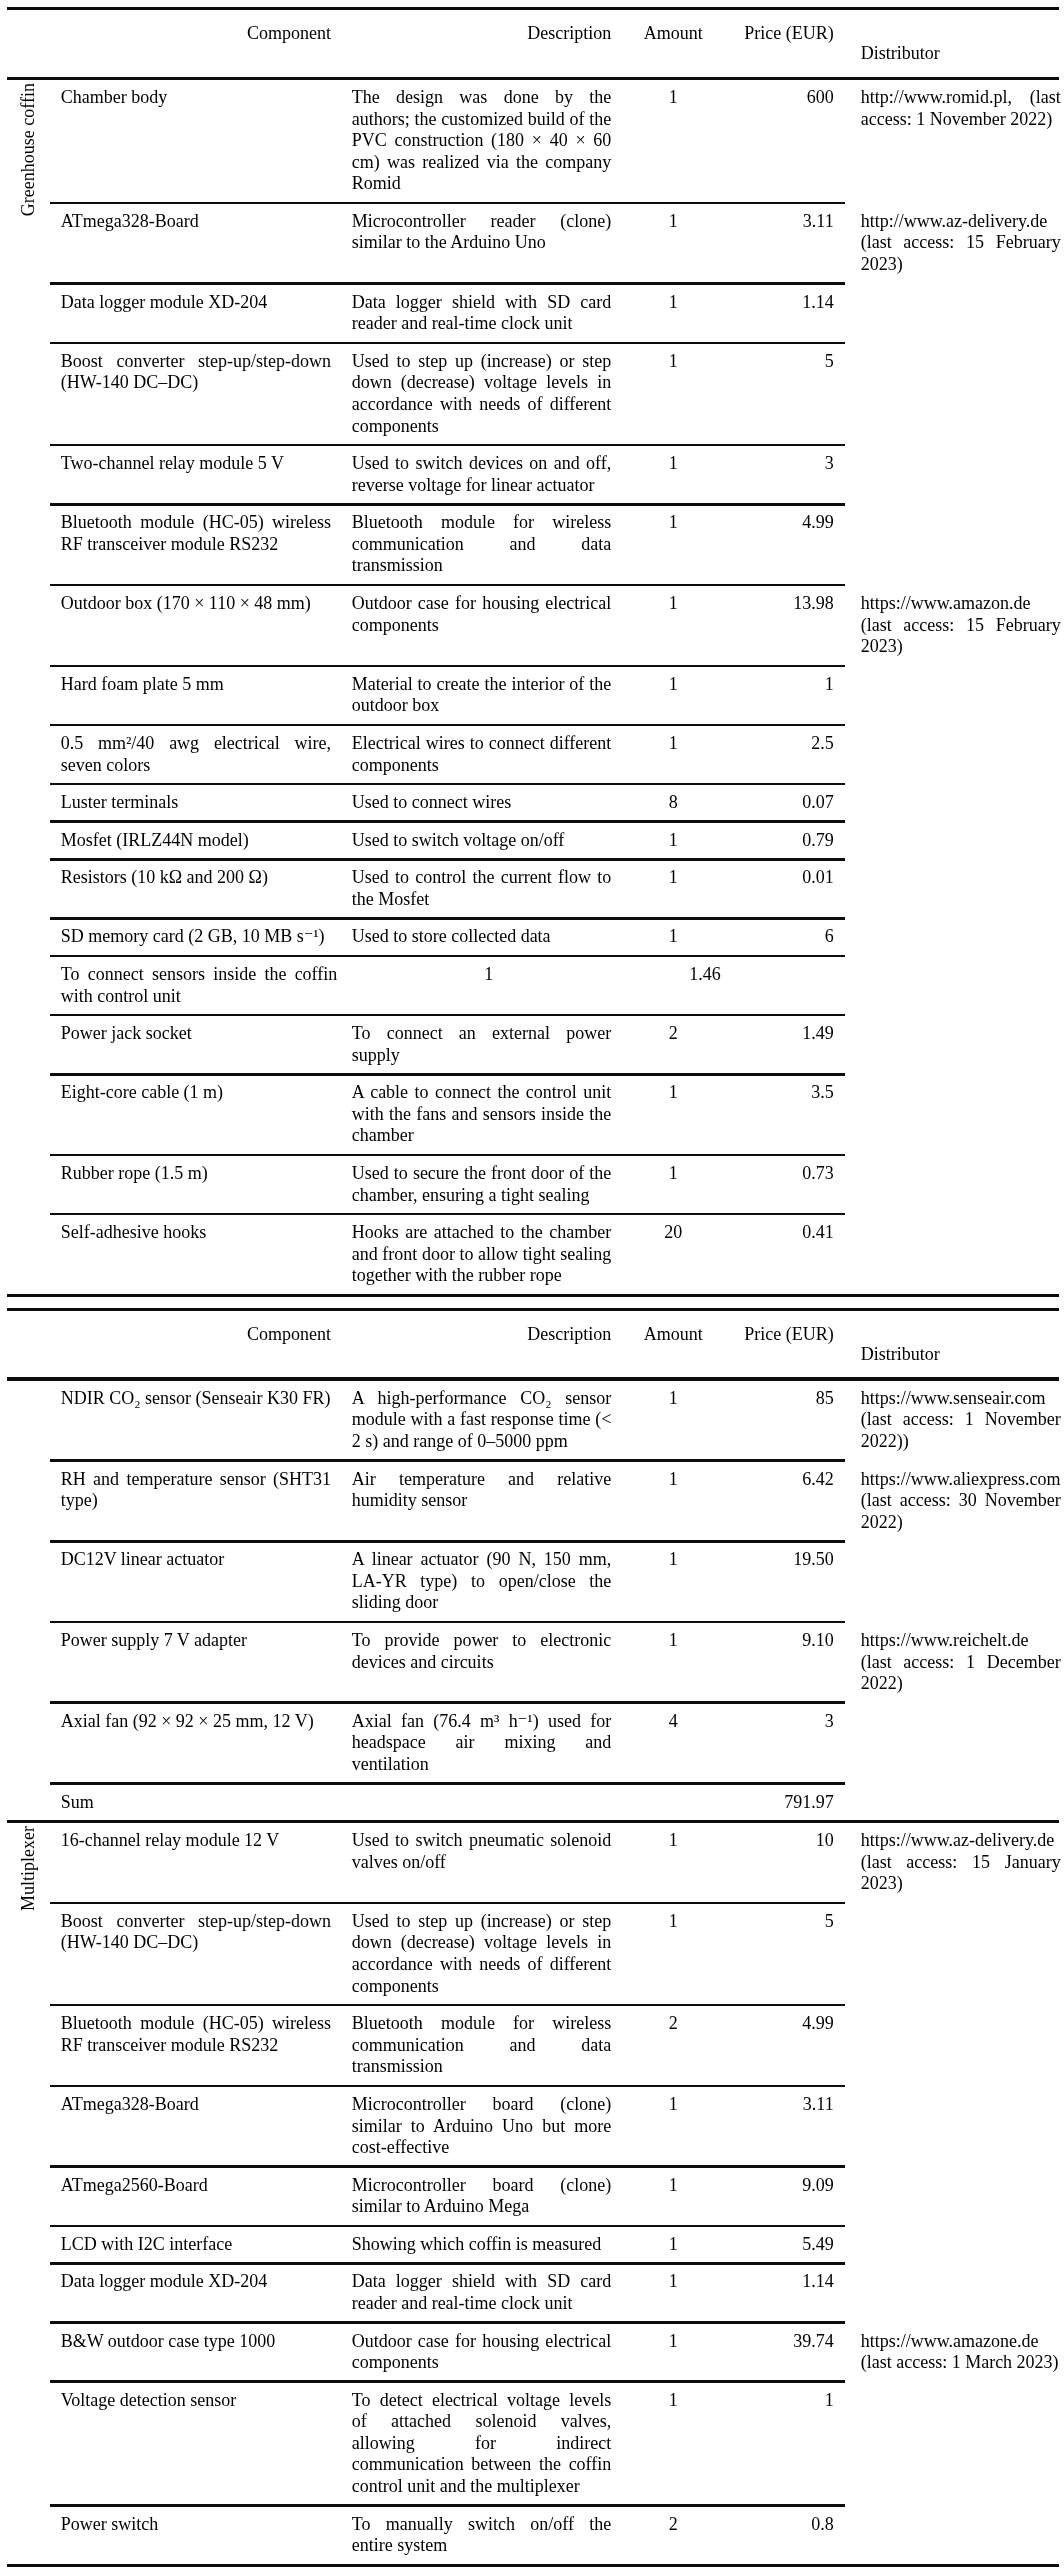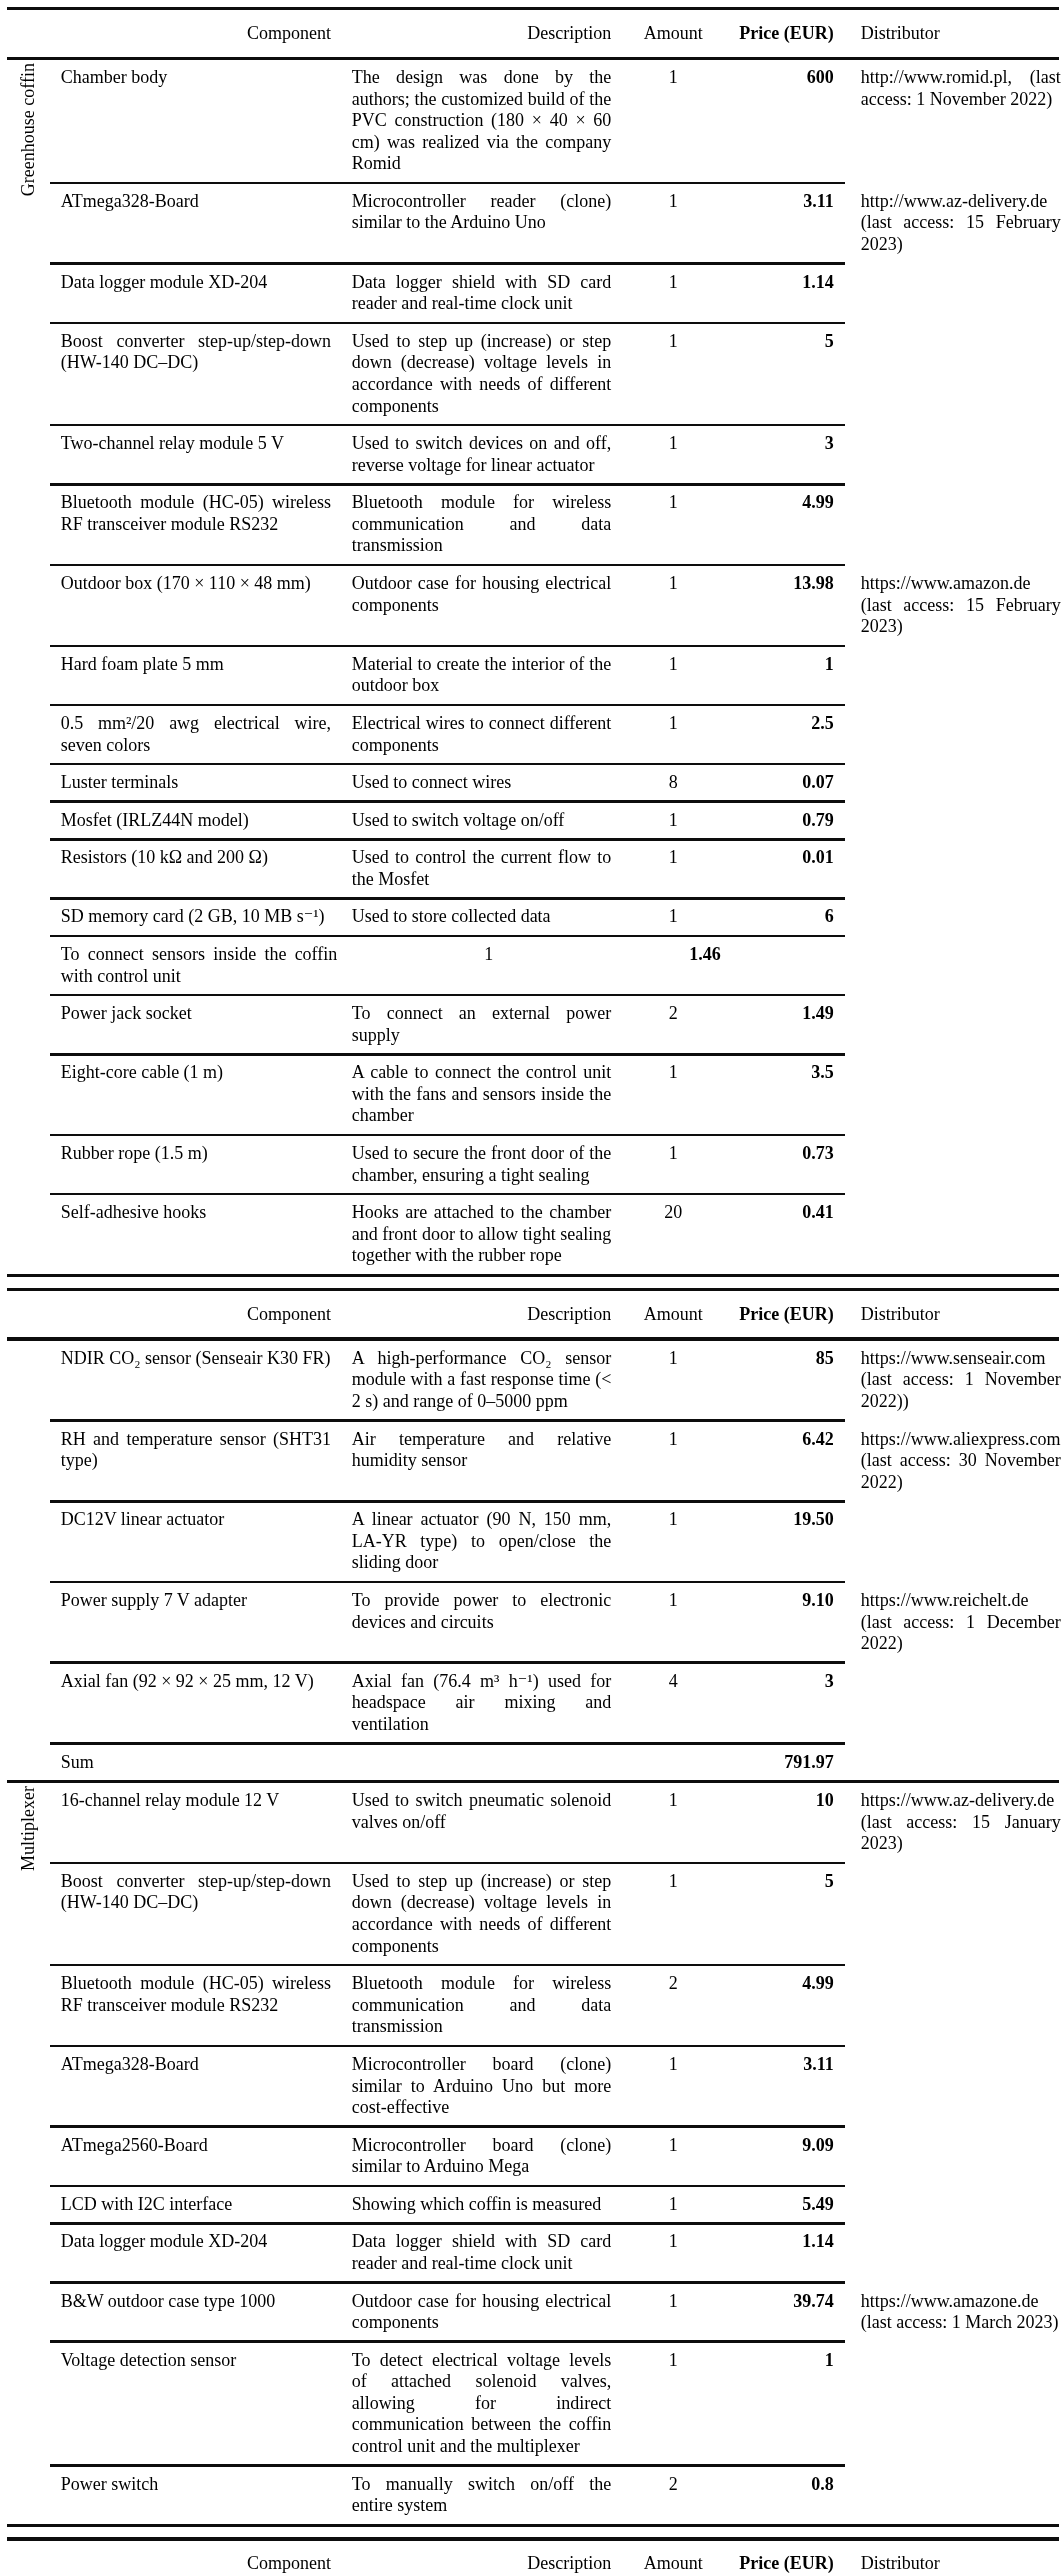--- a/index.html
+++ b/index.html
@@ -19,26 +19,26 @@
     display:grid;
     grid-template-columns:291px 274px 95px 113px 227px;
     padding:6.7px 0 6.7px 54px;
     position:relative;box-sizing:border-box;
   }
   .header-row{padding-top:12.4px;padding-bottom:12.4px;}
   .cell{min-height:21.6px;}
   .comp{text-align:justify;padding-right:20.6px;}
   .desc{text-align:justify;padding-right:14.4px;}
   .amt{text-align:center;}
-  .price{text-align:right;font-weight:bold;}
+  .price{text-align:right;}
   .dist{padding-left:27px;text-align:justify;overflow-wrap:anywhere;}
   .head.comp,.head.desc{text-align:right;}
   .head.amt{text-align:center;}
   .head.price{text-align:right;}
-  .head.dist{text-align:left;}
+  .head.dist{text-align:left;margin-top:20px;}
   .group-label{
     position:absolute;left:11.3px;top:3.1px;
     transform-origin:0 0;
     transform:rotate(-90deg) translateX(-100%);
     white-space:nowrap;
   }
 </style>
 </head>
 <body>
 
@@ -114,21 +114,21 @@
 <div class="rowsep"></div>
   <div class="row body-row">
     <div class="cell comp">Hard foam plate 5 mm</div>
     <div class="cell desc">Material to create the interior of the outdoor box</div>
     <div class="cell amt">1</div>
     <div class="cell price">1</div>
     <div class="cell dist"></div>
   </div>
 <div class="rowsep"></div>
   <div class="row body-row">
-    <div class="cell comp">0.5 mm²/20 awg electrical wire, seven colors</div>
+    <div class="cell comp">0.5 mm²/40 awg electrical wire, seven colors</div>
     <div class="cell desc">Electrical wires to connect different components</div>
     <div class="cell amt">1</div>
     <div class="cell price">2.5</div>
     <div class="cell dist"></div>
   </div>
 <div class="rowsep"></div>
   <div class="row body-row">
     <div class="cell comp">Luster terminals</div>
     <div class="cell desc">Used to connect wires</div>
     <div class="cell amt">8</div>

